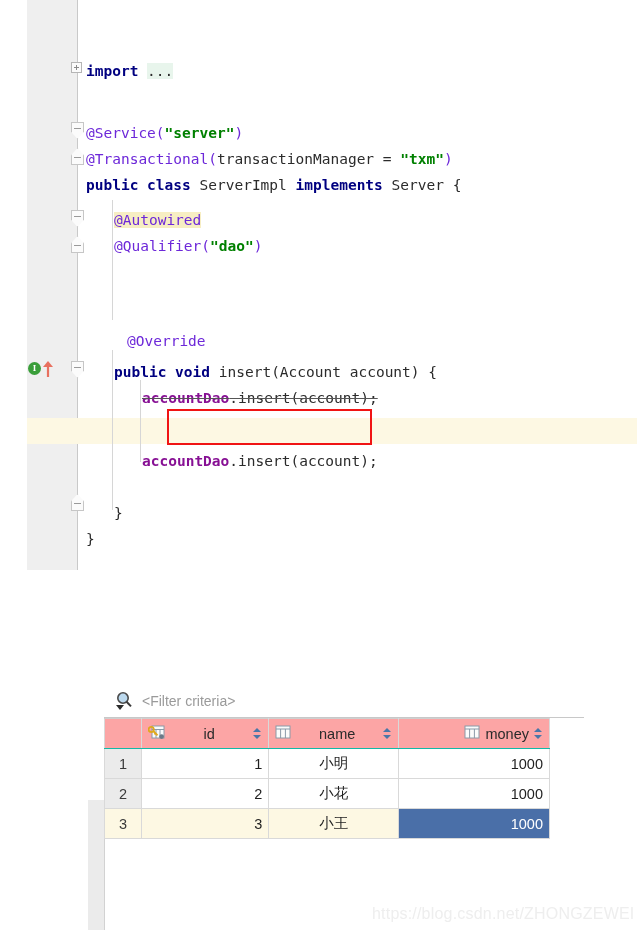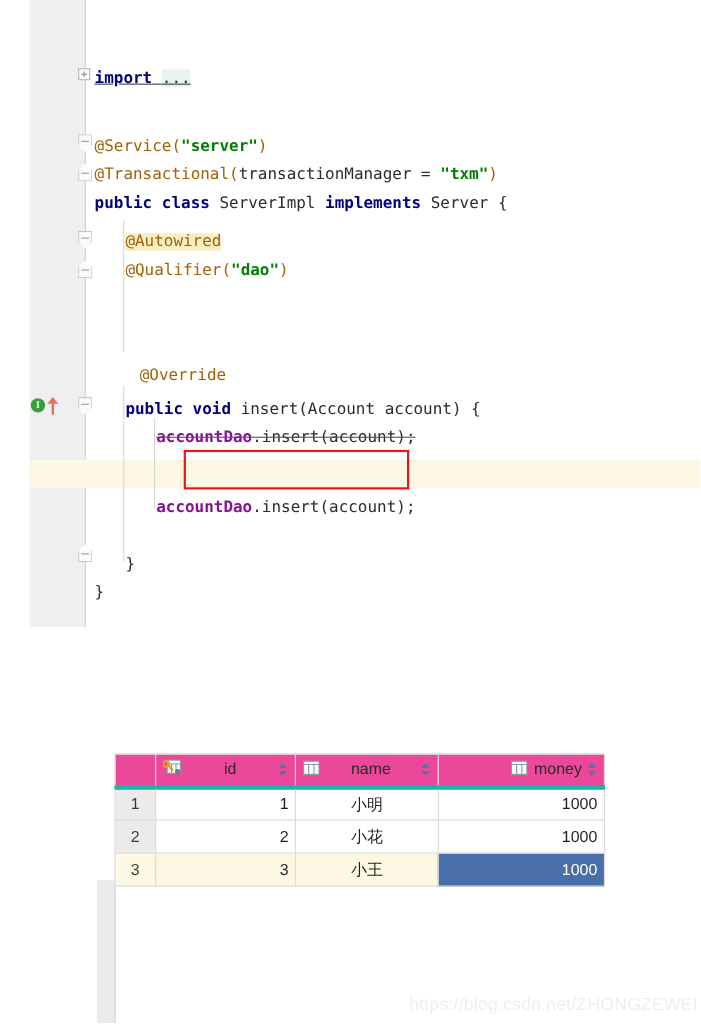--- a/index.html
+++ b/index.html
@@ -56,21 +56,21 @@
     position: absolute;
     left: 86px;
     height: 26px;
     line-height: 26px;
     white-space: pre;
     font-family: "DejaVu Sans Mono", monospace;
     font-size: 14.5px;
     color: #3c3c3c;
   }
   .kw     { color: #000080; font-weight: bold; }
-  .ann    { color: #a16207; }
+  .ann    { color: #6d28d9; }
   .str    { color: #008000; font-weight: bold; }
   .fld    { color: #871094; font-weight: bold; }
   .num    { color: #1750eb; }
   .plain  { color: #2b2b2b; }
   .ident  { color: #4a4a4a; }
   .strike { text-decoration: line-through; text-decoration-color: #555; }
   .hl-ann { background: #f7eec3; }
   .hl-imp { background: #e8f5ec; }
   .hl-err { background: #f3e8b8; }
 
@@ -229,25 +229,25 @@
   }
   th.rowhdr-corner {
     width: 36px;
     background: #ebebeb;
     border-top: 1px solid #cfcfcf;
   }
   th.col-id   { width: 124px; }
   th.col-name { width: 126px; }
   th.col-money{ width: 147px; background: #fdf6dd; }
   table.dbgrid th {
-    background: #ec4899;
+    background: #fca5a5;
     color: #2a2a2a;
     font-weight: normal;
     border-top: 1px solid #cfcfcf;
-    border-bottom: 4px solid #14b8a6;
+    border-bottom: 1px solid #14b8a6;
   }
   .th-inner {
     display: flex;
     align-items: center;
     gap: 5px;
     height: 100%;
   }
   .th-inner .label { flex: 1 1 auto; }
   .sort-arrows {
     flex: 0 0 auto;
@@ -364,41 +364,51 @@
         </div>
       </div>
       <div class="fold" style="top: 494px;">
         <div class="fold-pent-up">
           <div class="shape"></div>
           <div class="dash"></div>
         </div>
       </div>
     </div>
   <div class="code-layer" id="code-lines">
-      <div class="line" style="top: 58px; left: 86px; text-decoration: underline;"><span class="kw">import </span><span class="plain hl-imp">...</span></div>
+      <div class="line" style="top: 58px; left: 86px;"><span class="kw">import </span><span class="plain hl-imp">...</span></div>
       <div class="line" style="top: 120px; left: 86px;"><span class="ann">@Service(</span><span class="str">"server"</span><span class="ann">)</span></div>
       <div class="line" style="top: 172px; left: 86px;"><span class="kw">public class </span><span class="plain">ServerImpl </span><span class="kw">implements </span><span class="plain">Server {</span></div>
       <div class="line" style="top: 146px; left: 86px;"><span class="ann">@Transactional(</span><span class="plain">transactionManager = </span><span class="str">"txm"</span><span class="ann">)</span></div>
       <div class="line" style="top: 207px; left: 114px;"><span class="ann hl-ann">@Autowired</span></div>
       <div class="line" style="top: 233px; left: 114px;"><span class="ann">@Qualifier(</span><span class="str">"dao"</span><span class="ann">)</span></div>
       <div class="line" style="top: 328px; left: 114px; margin-left: 13px;"><span class="ann">@Override</span></div>
       <div class="line" style="top: 359px; left: 114px;"><span class="kw">public void </span><span class="plain">insert(Account account) {</span></div>
       <div class="line" style="top: 385px; left: 142px;"><span class="fld strike">accountDao</span><span class="plain strike">.insert(account);</span></div>
       <div class="line" style="top: 448px; left: 142px;"><span class="fld">accountDao</span><span class="plain">.insert(account);</span></div>
       <div class="line" style="top: 500px; left: 114px;"><span class="plain">}</span></div>
       <div class="line" style="top: 526px; left: 86px;"><span class="plain">}</span></div>
     </div>
 
   <div class="red-box"></div>
 </div>
 
 <div class="panel-edge"></div>
 
 <div id="grid-panel">
 
+  <div class="filter-bar">
+    <div class="filter-icon">
+      <svg width="24" height="24" viewBox="0 0 24 24">
+        <circle cx="11" cy="9" r="5.2" fill="#bcd9ee" stroke="#4a4a4a" stroke-width="1.6"></circle>
+        <line x1="14.6" y1="12.8" x2="19" y2="17.4" stroke="#3a3a3a" stroke-width="2"></line>
+        <path d="M4 16 L12 16 L8 21 Z" fill="#2b2b2b"></path>
+      </svg>
+    </div>
+    <span class="filter-text">&lt;Filter criteria&gt;</span>
+  </div>
 
   <table class="dbgrid">
     <thead>
       <tr>
         <th class="rowhdr-corner"></th>
 
         <th class="col-id">
           <div class="th-inner">
             <span>
               <svg width="17" height="15" viewBox="0 0 17 15">

